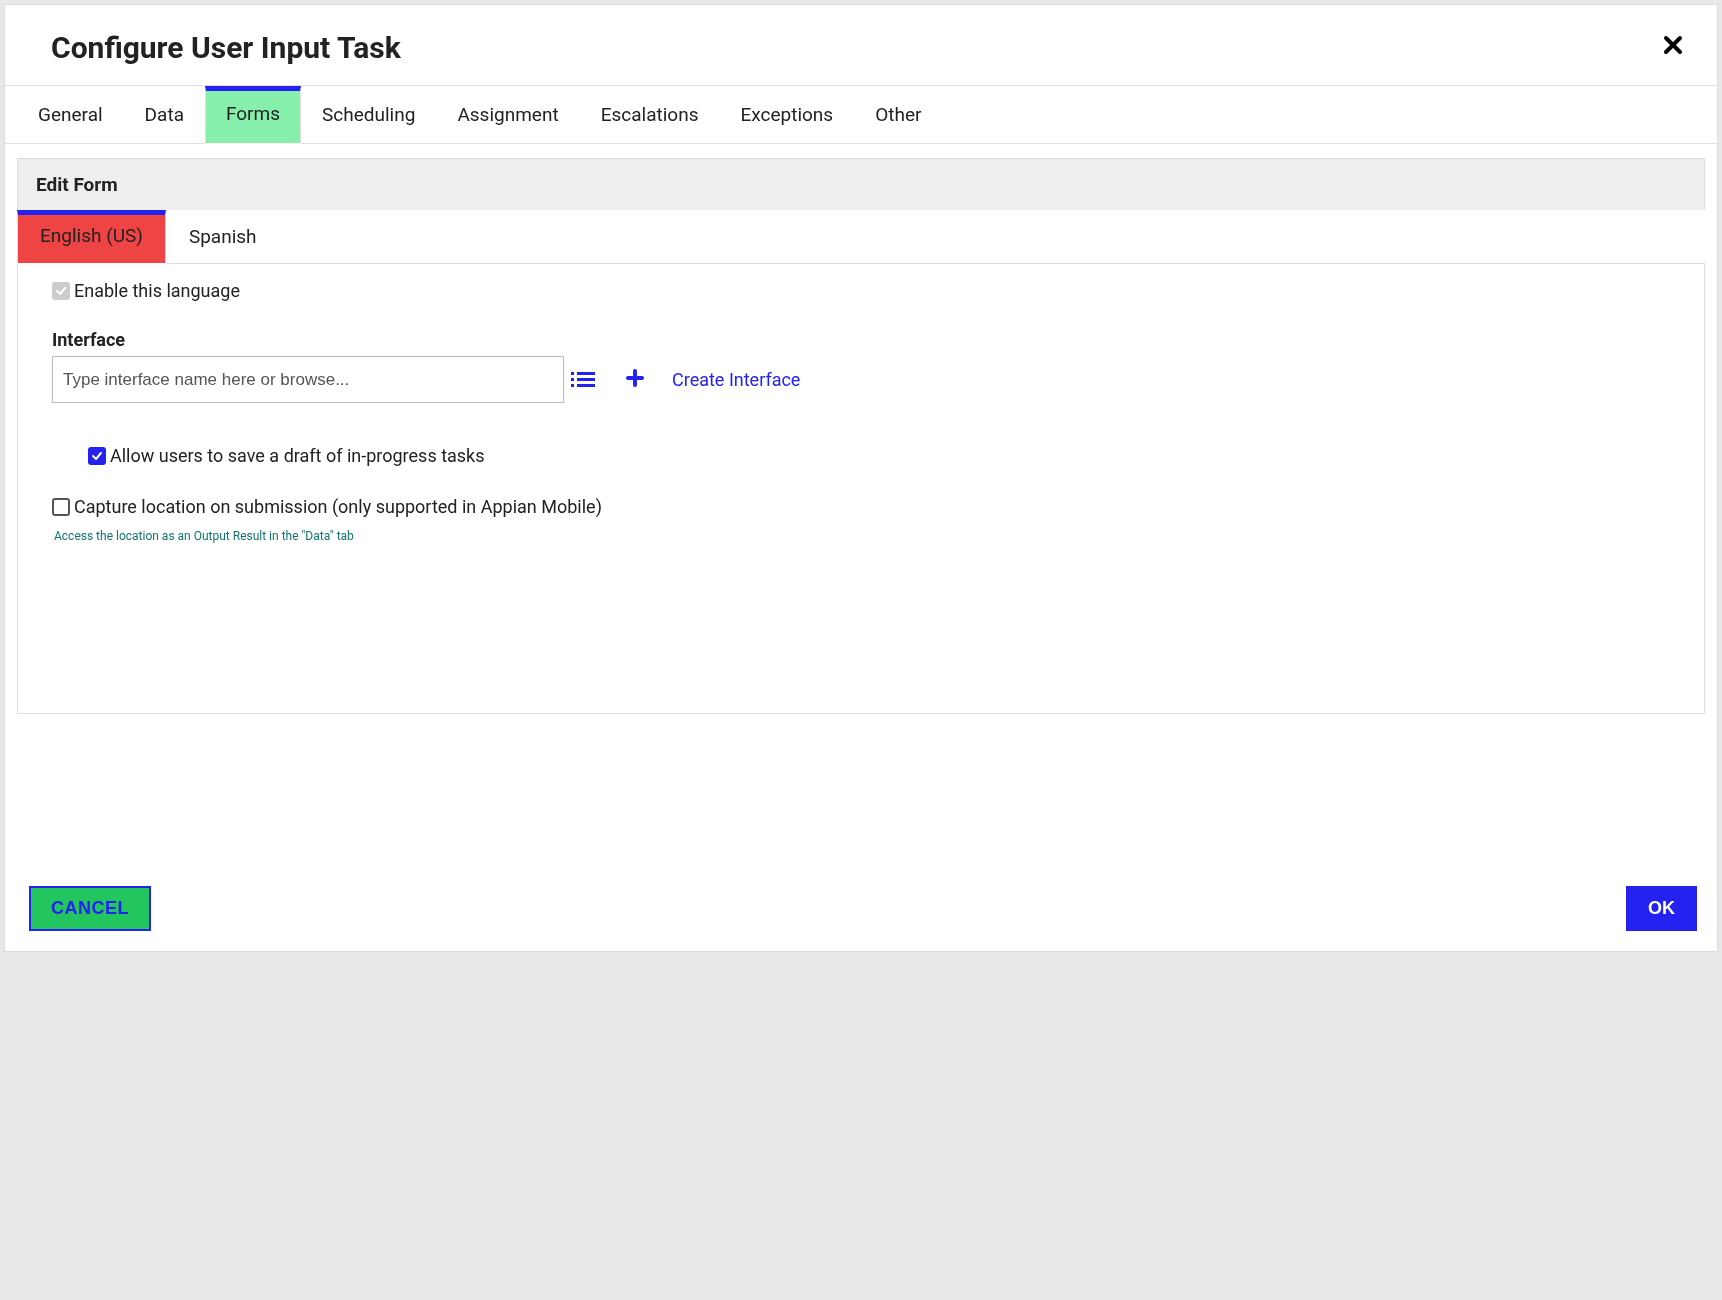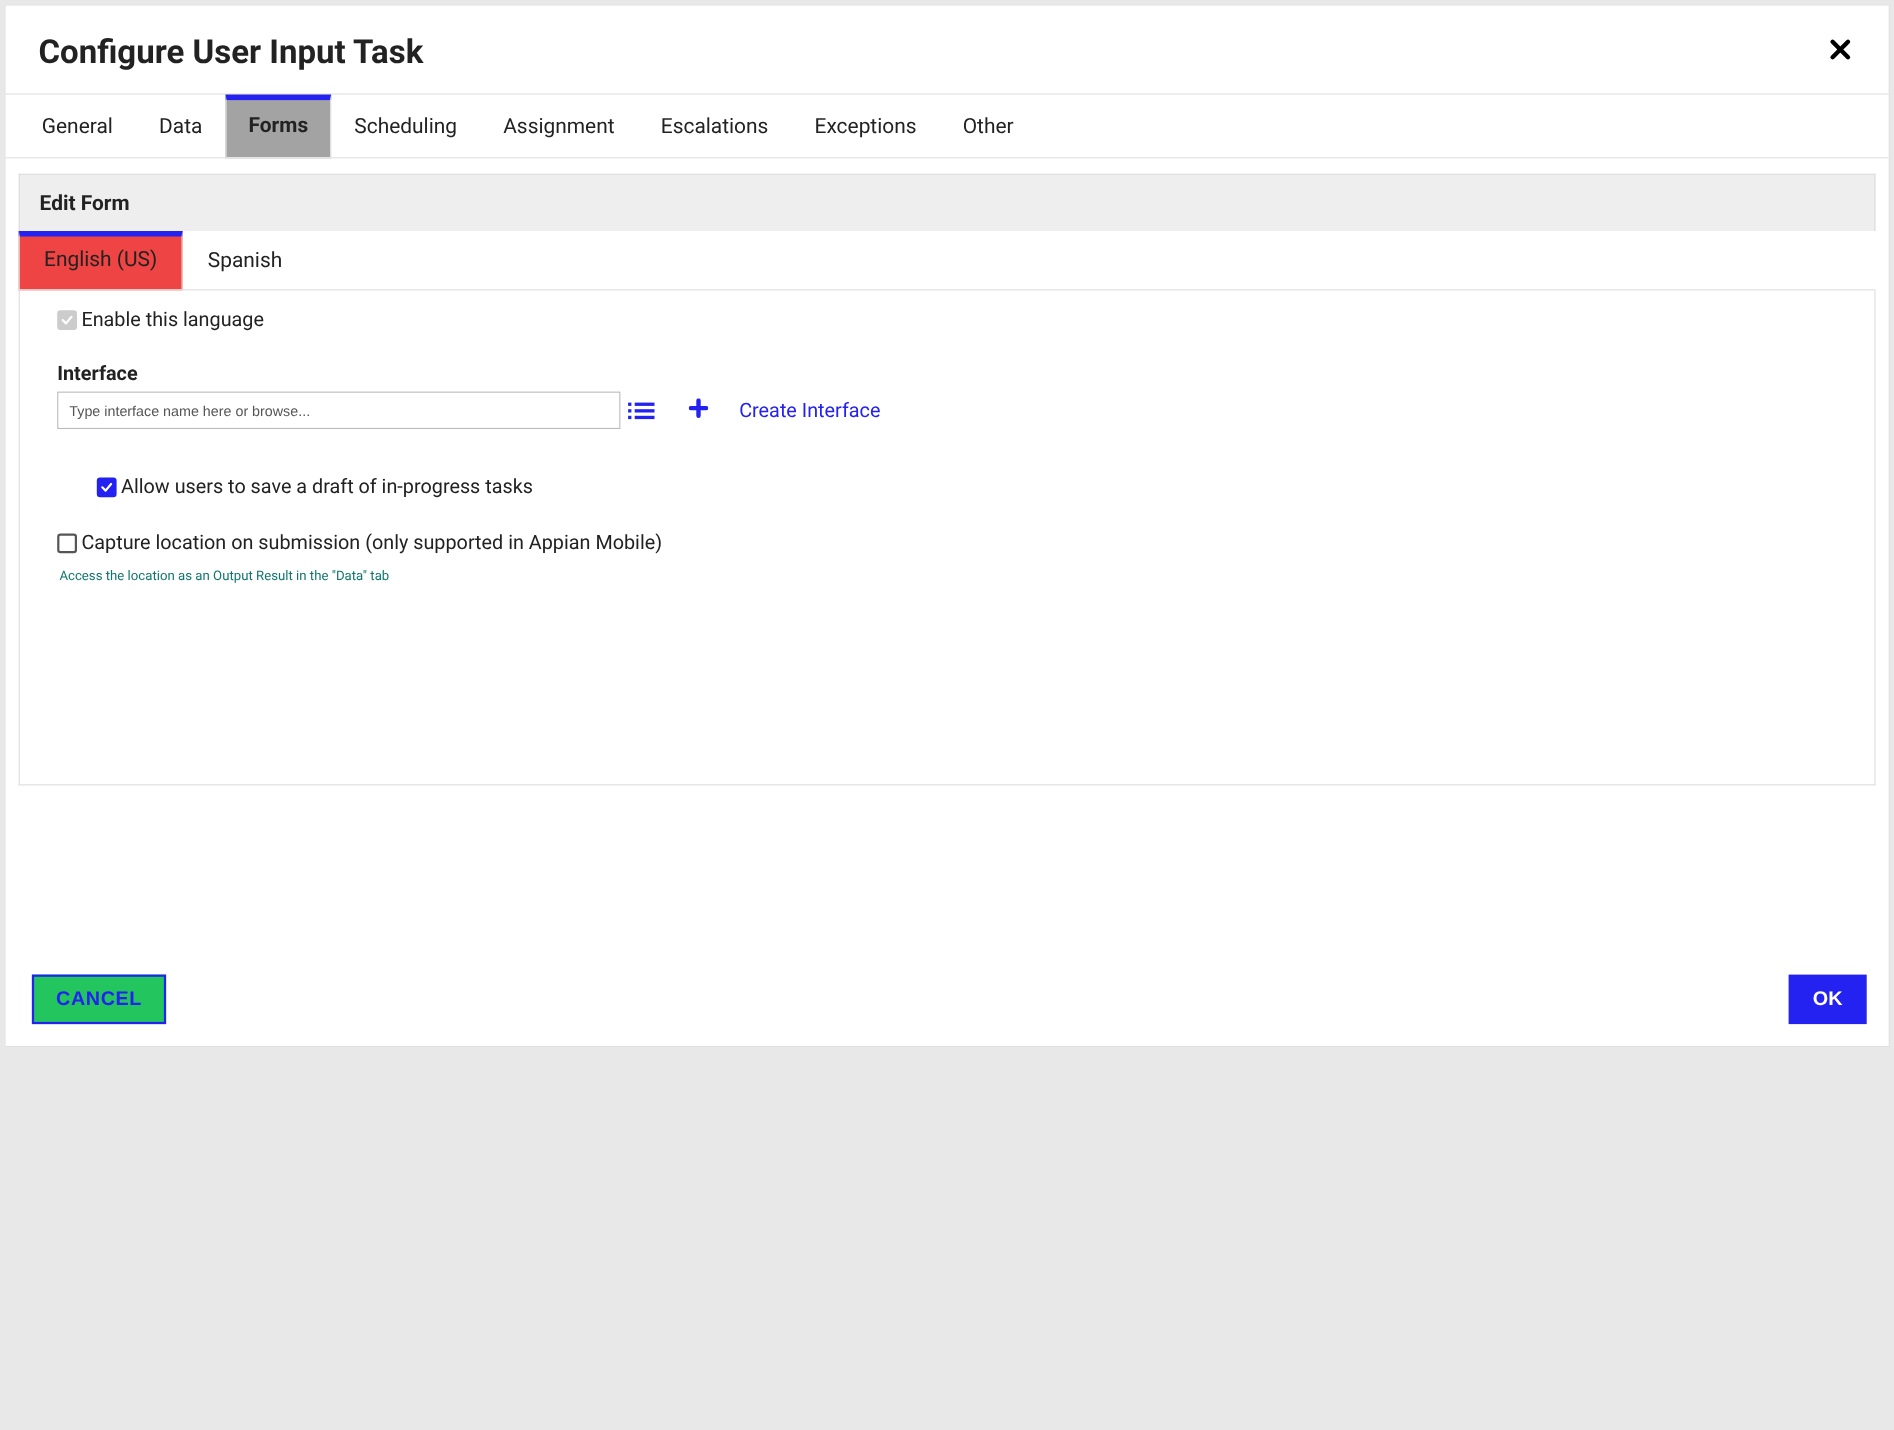--- a/index.html
+++ b/index.html
@@ -14,21 +14,21 @@
       width: 100%;
       min-height: 948px;
       position: relative;
       display: flex;
       flex-direction: column;
     }
     .dialog-header {
       display: flex;
       justify-content: space-between;
       align-items: center;
-      padding: 24px 30px 20px 30px;
+      padding: 24px 30px 20px 46px;
       border-bottom: 1px solid #e0e0e0;
     }
     .dialog-title {
       font-size: 30px;
       font-weight: 700;
       color: #222;
     }
     .close-x {
       font-size: 24px;
       font-weight: 900;
@@ -48,23 +48,22 @@
       cursor: pointer;
       border: 1px solid transparent;
       position: relative;
     }
     .main-tab.active {
       border-left: 1px solid #e0e0e0;
       border-right: 1px solid #e0e0e0;
       border-top: 5px solid #2322f0;
       padding-top: 11px;
       margin-bottom: -1px;
-      background: #a3a3a3;
+      background: #86efac;
       border-bottom: 1px solid #fff;
-      font-weight: bold;
     }
     .content-area {
       flex: 1;
       padding: 14px 12px;
     }
     .section-header {
       background: #eee;
       padding: 14px 18px;
       font-size: 19px;
       font-weight: 700;
@@ -136,24 +135,24 @@
       color: #222;
       margin-bottom: 6px;
     }
     .interface-row {
       display: flex;
       align-items: center;
       gap: 10px;
     }
     .text-input {
       width: 512px;
-      height: 34px;
+      height: 47px;
       border: 1px solid #bbb;
       padding: 4px 10px;
-      font-size: 13px;
+      font-size: 17px;
       color: #222;
     }
     .text-input::placeholder { color: #555; }
     .icon-btn {
       cursor: pointer;
       display: flex;
       align-items: center;
       justify-content: center;
       width: 24px;
       height: 24px;

